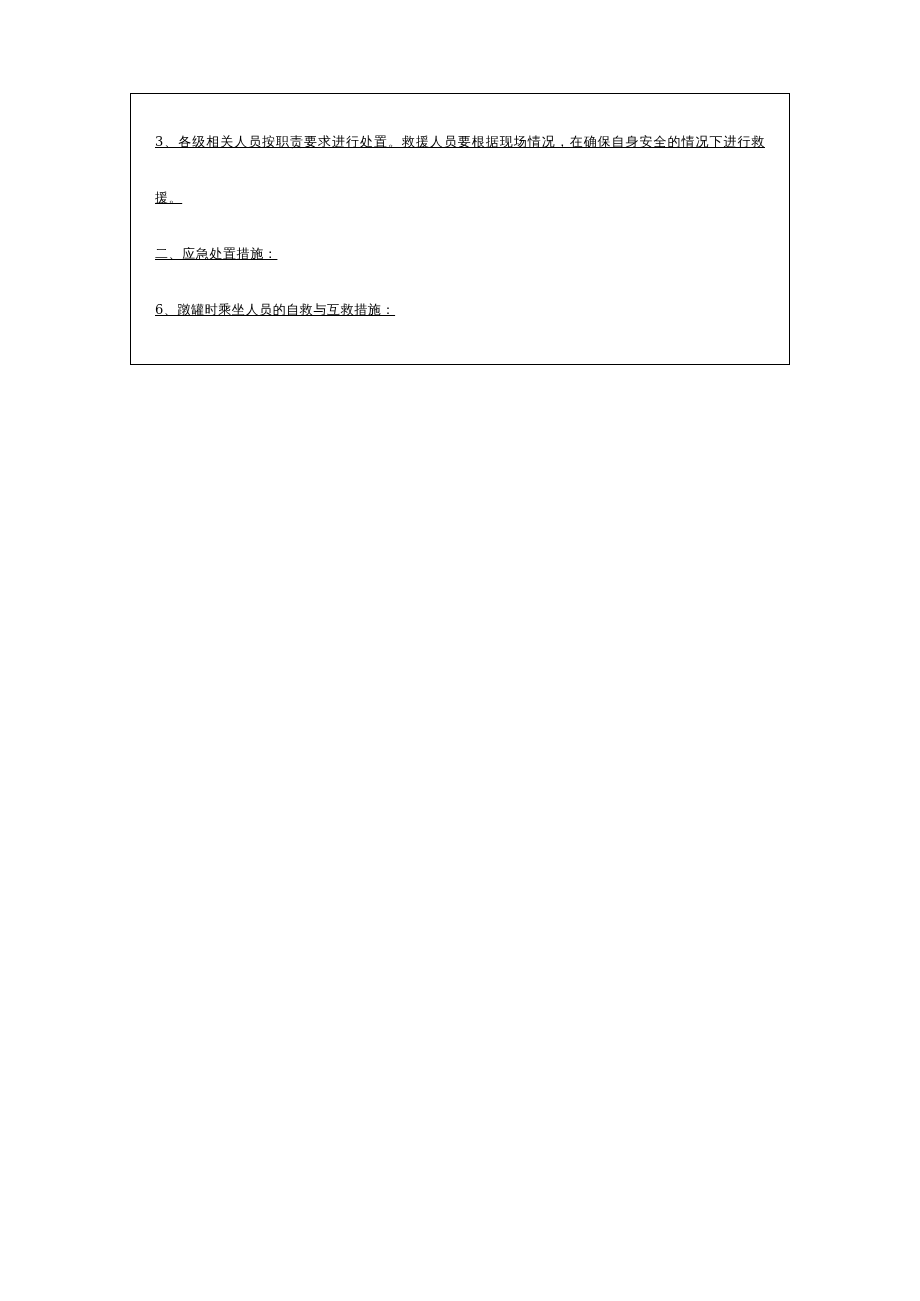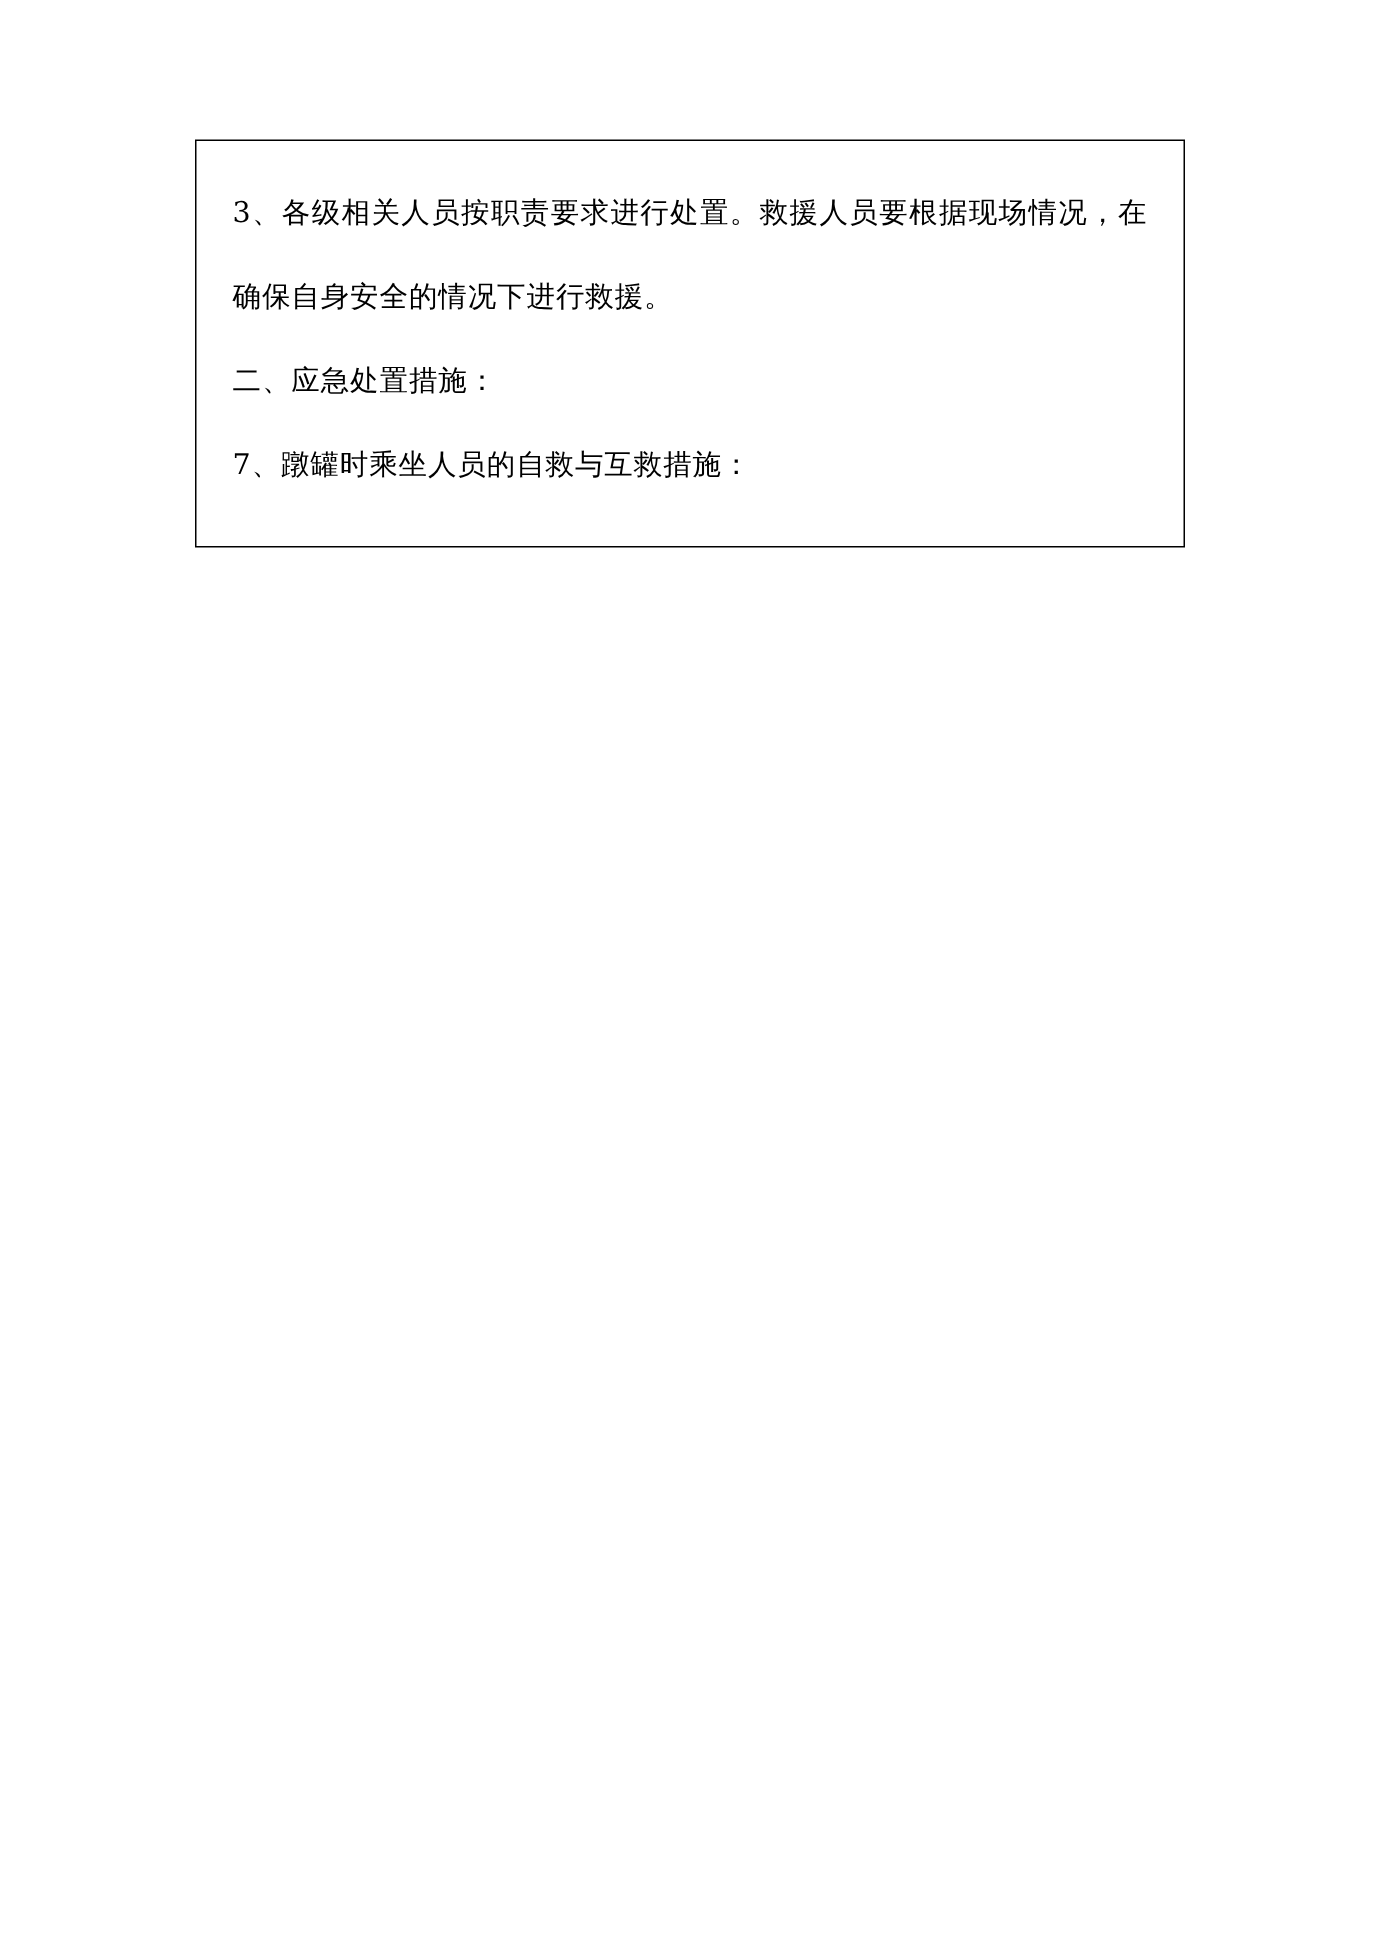--- a/index.html
+++ b/index.html
@@ -27,34 +27,35 @@
     width: 660px;
     border: 1px solid #000000;
     box-sizing: border-box;
     background: #ffffff;
   }
   .doc-cell {
     padding: 20px 24px 26px 24px;
     box-sizing: border-box;
   }
   .para {
-    font-size: 19px;
+    font-size: 13px;
     line-height: 56px;
     letter-spacing: 0.6px;
     text-align: justify;
     text-justify: inter-ideograph;
     margin: 0;
     white-space: normal;
     font-family: "DejaVu Serif", "Liberation Serif", serif;
+    text-decoration: underline;
   }
 </style>
 </head>
 <body>
 
 <div class="page">
   <div class="doc-table">
     <div class="doc-cell">
       <p class="para">3、各级相关人员按职责要求进行处置。救援人员要根据现场情况，在确保自身安全的情况下进行救援。</p>
       <p class="para">二、应急处置措施：</p>
-      <p class="para">7、蹾罐时乘坐人员的自救与互救措施：</p>
+      <p class="para">6、蹾罐时乘坐人员的自救与互救措施：</p>
     </div>
   </div>
 </div>
 
 </body></html>

